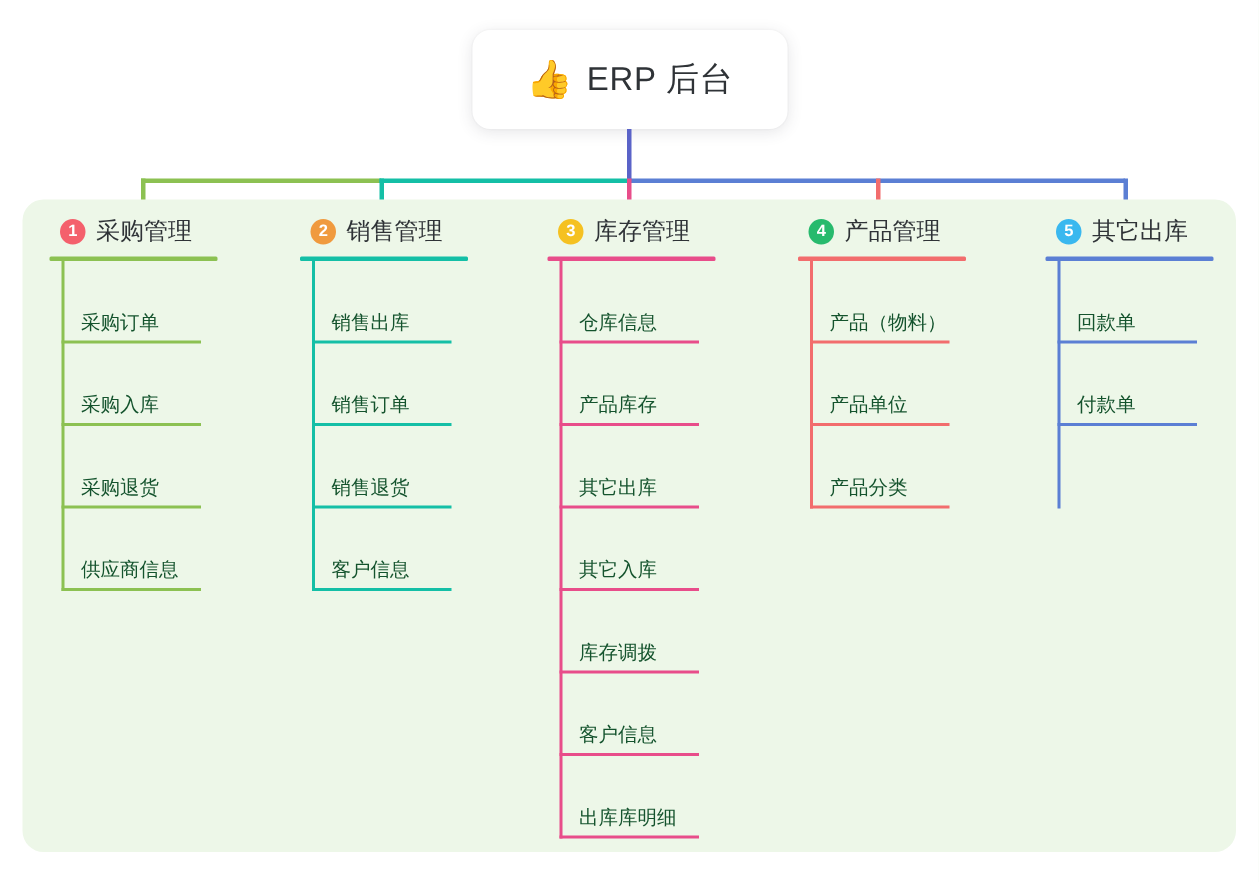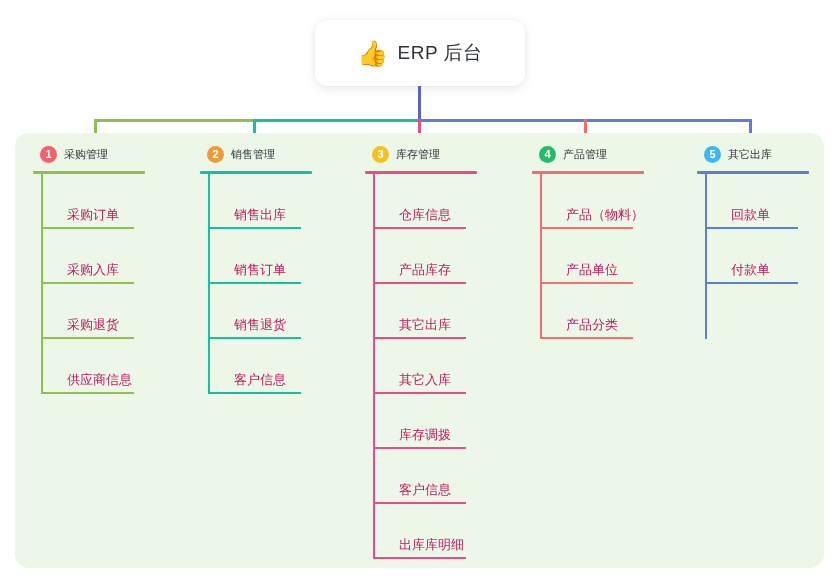--- a/index.html
+++ b/index.html
@@ -16,21 +16,21 @@
     position:absolute; left:315px; top:20px;
     width:210px; height:66px;
     background:#ffffff;
     border-radius:12px;
     box-shadow:0 2px 10px rgba(60,64,80,0.13), 0 0 0 1px rgba(0,0,0,0.015);
     display:flex; align-items:center; justify-content:center;
     gap:9px;
   }
   .title-emoji { font-size:25px; line-height:1; }
   .title-text {
-    font-size:19px; color:#2f3337; letter-spacing:0.5px;
+    font-size:22px; color:#2f3337; letter-spacing:0.5px;
     white-space:nowrap;
   }
 
   
   .conn { position:absolute; }
   .v-stem { width:3px; }
   .h-seg  { height:3px; }
 
   
   .panel {
@@ -45,33 +45,33 @@
   .col-head {
     display:flex; align-items:center; gap:7px;
     height:24px; padding-left:7px;
   }
   .badge {
     width:17px; height:17px; border-radius:50%;
     color:#fff; font-size:11px; font-weight:bold;
     display:flex; align-items:center; justify-content:center;
     flex:0 0 auto; line-height:1;
   }
-  .col-title { font-size:11px; color:#2f3337; white-space:nowrap; }
+  .col-title { font-size:16px; color:#2f3337; white-space:nowrap; }
   .col-rule { height:3px; margin-top:5px; border-radius:1px; }
 
   .col-body { position:relative; margin-top:0; }
   .spine { position:absolute; left:8px; top:0; width:2px; }
   .item {
     position:relative; height:55px;
     margin-left:8px;
     display:flex; align-items:flex-end;
   }
   .item-label {
-    font-size:13px; color:#be185d; white-space:nowrap;
-    padding-left:26px; padding-bottom:5px;
+    font-size:13px; color:#14532d; white-space:nowrap;
+    padding-left:13px; padding-bottom:5px;
   }
   .item-rule {
     position:absolute; left:0; bottom:0; height:2px;
   }
 </style>
 </head>
 <body>
 
 <div id="root">
 

